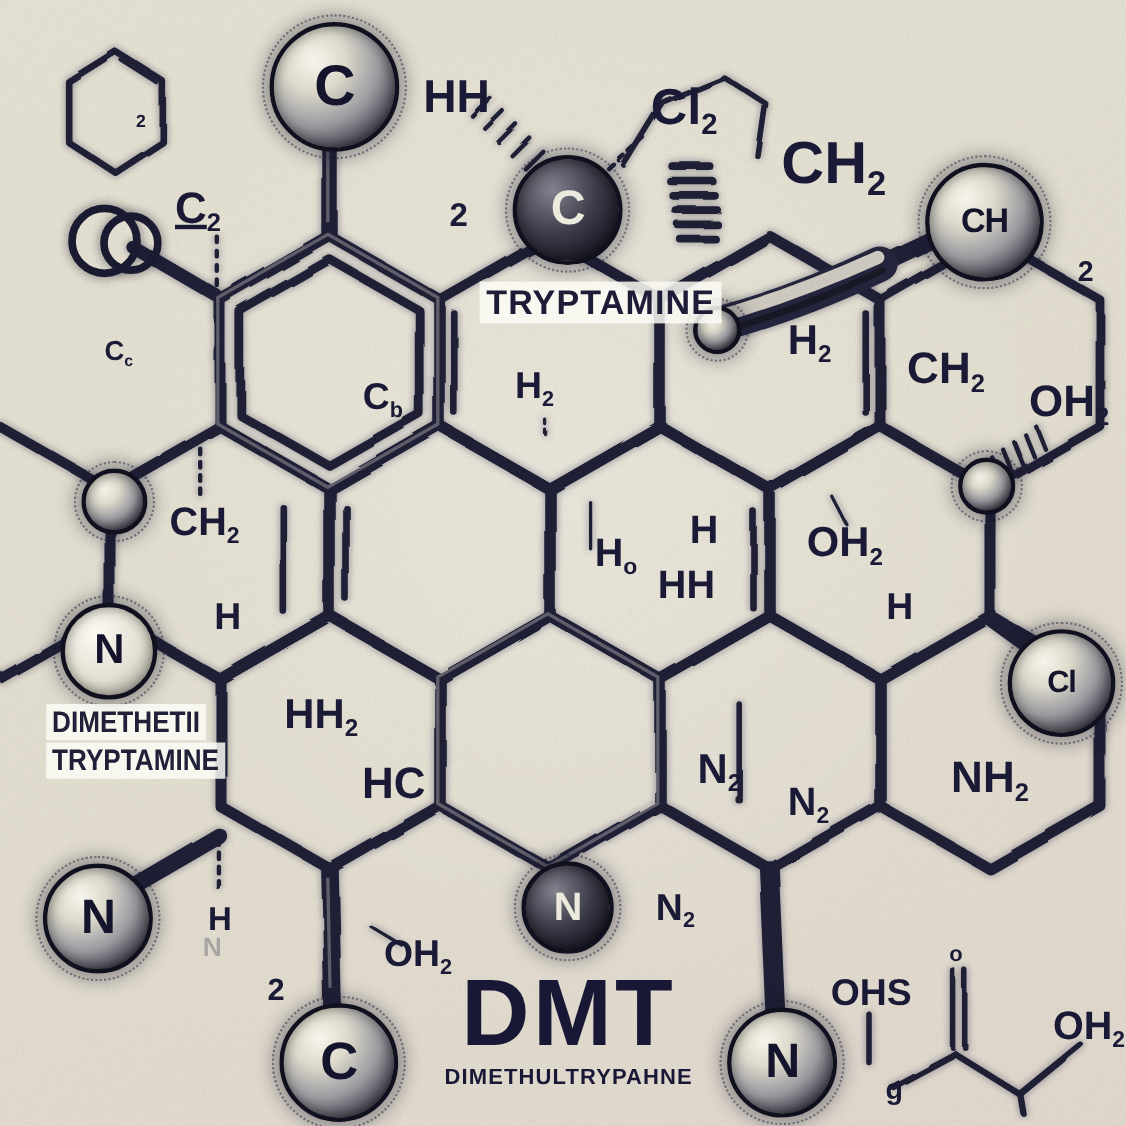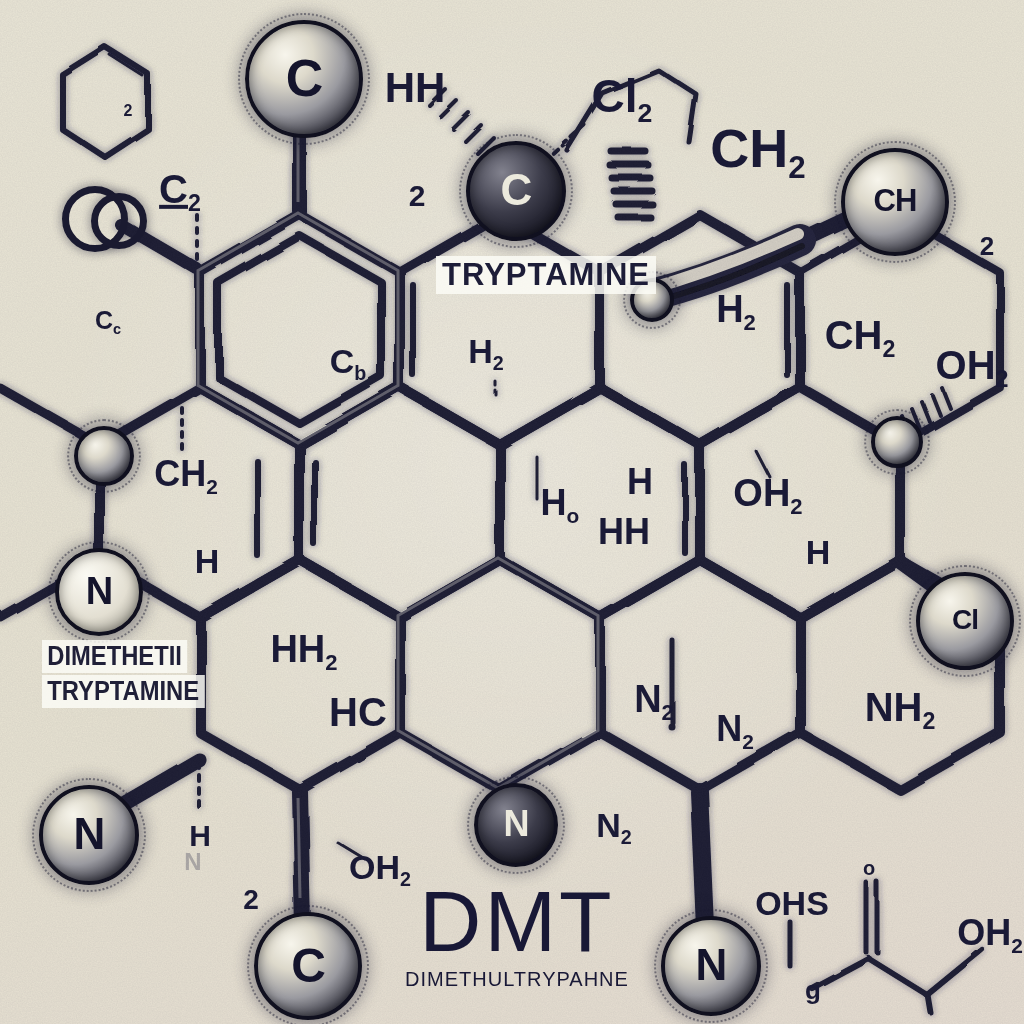--- a/index.html
+++ b/index.html
@@ -42,22 +42,22 @@
   .caption{position:absolute;color:#23233d;font-weight:bold;}
   .caption .strip{
     display:inline-block;background:rgba(252,251,246,0.85);
     padding:1px 6px;margin-bottom:2px;
   }
   .caption-center .l1{font-size:27px;letter-spacing:1px;color:#3c3c50;}
   .caption-center .l2{font-size:31px;letter-spacing:1px;color:#1d1d38;}
   .caption-left{transform:scaleX(0.88);transform-origin:left top;}
   .caption-left .l1,.caption-left .l2{font-size:27px;letter-spacing:0;color:#202038;}
   .title-block{position:absolute;left:392px;top:878px;width:250px;text-align:center;}
-  .title-main{font-size:86px;font-weight:400;color:#181836;letter-spacing:3px;line-height:1;}
-  .title-sub{font-size:20px;font-weight:400;color:#181836;letter-spacing:1px;margin-top:4px;}
+  .title-main{font-size:86px;font-weight:700;color:#181836;letter-spacing:3px;line-height:1;}
+  .title-sub{font-size:20px;font-weight:700;color:#181836;letter-spacing:1px;margin-top:4px;}
 </style>
 </head>
 <body>
 
 <div class="canvas">
 
   <svg class="art" width="1024" height="1024" viewBox="0 0 1024 1024">
     <defs>
       <filter id="rough" x="-5%" y="-5%" width="110%" height="110%">
         <feTurbulence type="fractalNoise" baseFrequency="0.012" numOctaves="2" seed="7" result="n"></feTurbulence>
@@ -229,21 +229,21 @@
       <div class="alabel" style="left: 186px; top: 477px; font-size: 36px;"><span>CH</span><span class="sub">2</span></div>
       <div class="alabel" style="left: 207px; top: 561px; font-size: 34px;"><span>H</span></div>
       <div class="alabel" style="left: 736px; top: 312px; font-size: 38px;"><span>H</span><span class="sub">2</span></div>
       <div class="alabel" style="left: 860px; top: 338px; font-size: 40px;"><span>CH</span><span class="sub">2</span></div>
       <div class="alabel" style="left: 972px; top: 368px; font-size: 40px;"><span>OH</span><span class="sub">2</span></div>
       <div class="alabel" style="left: 560px; top: 478px; font-size: 36px; margin-top: 28px;"><span>H</span><span class="sub">o</span></div>
       <div class="alabel" style="left: 640px; top: 482px; font-size: 36px;"><span>H</span></div>
       <div class="alabel" style="left: 624px; top: 532px; font-size: 36px;"><span>HH</span></div>
       <div class="alabel" style="left: 768px; top: 496px; font-size: 38px;"><span>OH</span><span class="sub">2</span></div>
       <div class="alabel" style="left: 818px; top: 552px; font-size: 34px;"><span>H</span></div>
-      <div class="alabel" style="left: 304px; top: 652px; font-size: 38px;"><span>HH</span><span class="sub">2</span></div>
+      <div class="alabel" style="left: 292px; top: 652px; font-size: 38px;"><span>HH</span><span class="sub">2</span></div>
       <div class="alabel" style="left: 358px; top: 712px; font-size: 40px;"><span>HC</span></div>
       <div class="alabel" style="left: 654px; top: 702px; font-size: 38px;"><span>N</span><span class="sub">2</span></div>
       <div class="alabel" style="left: 735px; top: 732px; font-size: 36px;"><span>N</span><span class="sub">2</span></div>
       <div class="alabel" style="left: 900px; top: 710px; font-size: 40px; text-align: right;"><span>NH</span><span class="sub">2</span></div>
       <div class="alabel" style="left: 200px; top: 836px; font-size: 30px;"><span>H</span></div>
       <div class="alabel faint" style="left: 193px; top: 862px; font-size: 24px;"><span>N</span></div>
       <div class="alabel" style="left: 251px; top: 900px; font-size: 28px;"><span>2</span></div>
       <div class="alabel" style="left: 380px; top: 870px; font-size: 34px;"><span>OH</span><span class="sub">2</span></div>
       <div class="alabel" style="left: 614px; top: 828px; font-size: 34px;"><span>N</span><span class="sub">2</span></div>
       <div class="alabel" style="left: 792px; top: 903px; font-size: 34px;"><span>OHS</span></div>

